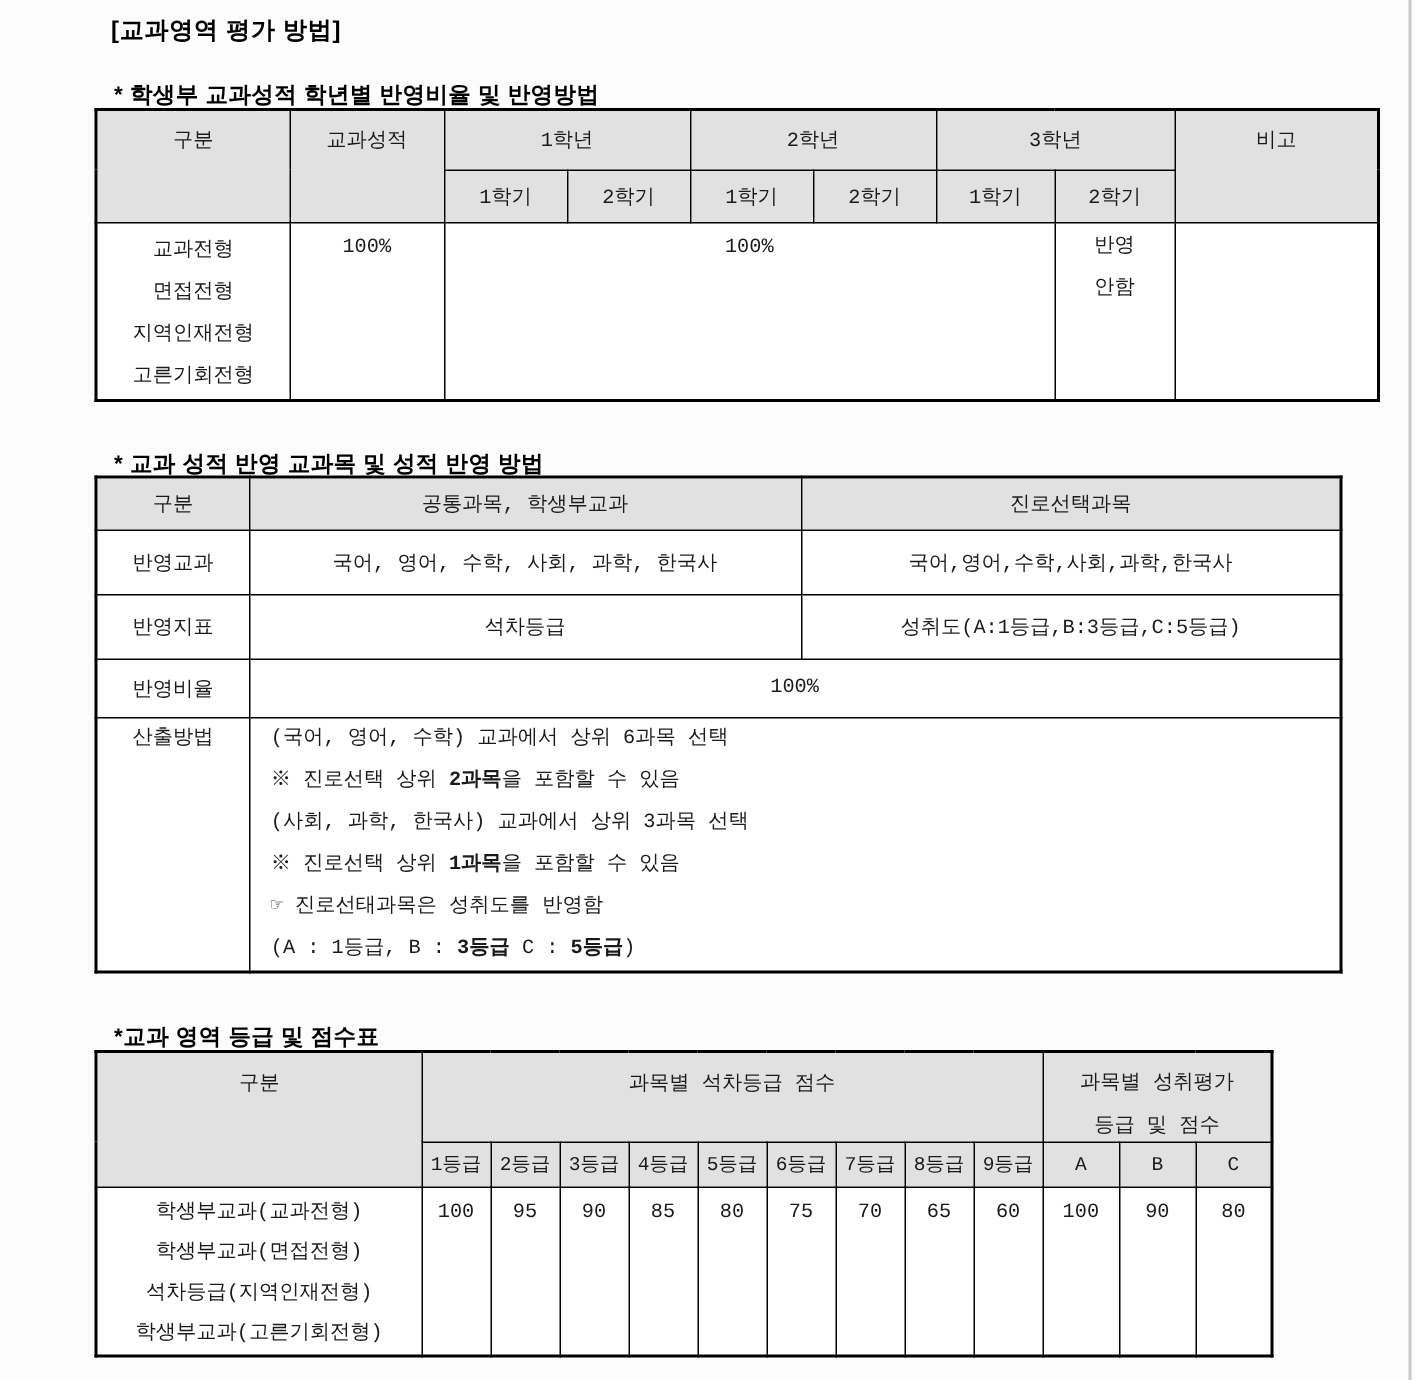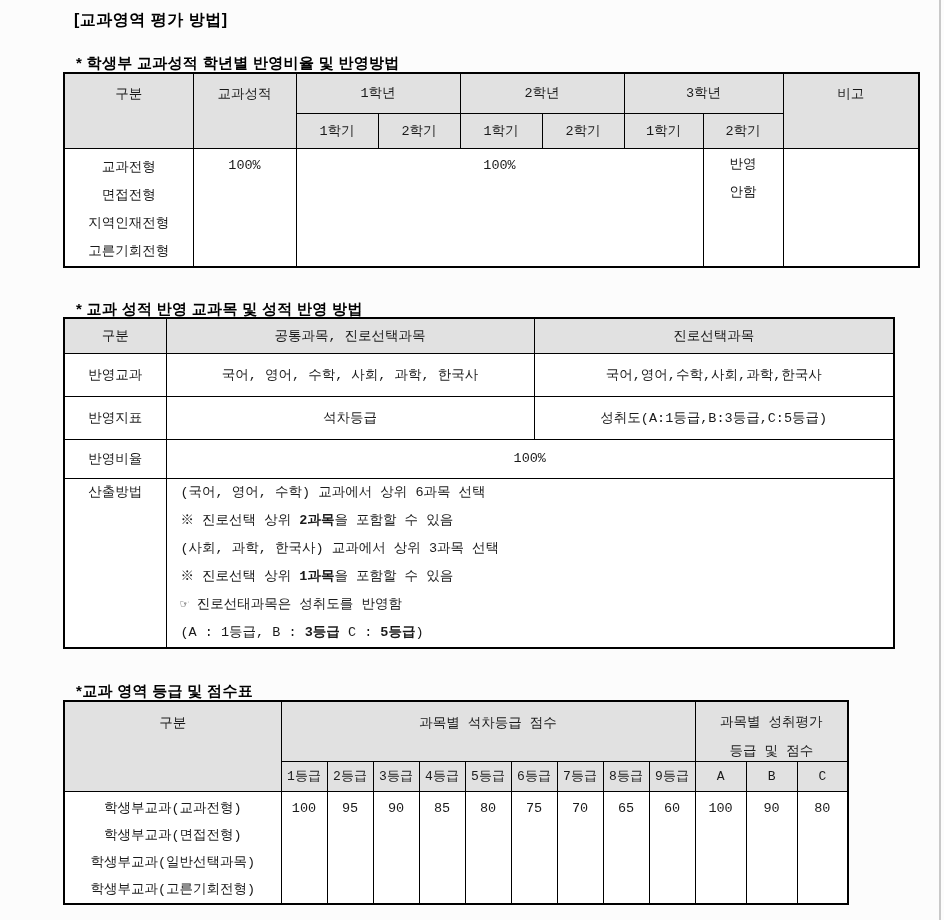--- a/index.html
+++ b/index.html
@@ -146,21 +146,21 @@
 
   <table id="subjects-table">
     <colgroup>
       <col style="width:102px">
         <col style="width:368px">
         <col style="width:360px">
     </colgroup>
     <tbody>
         <tr class="r1">
       <td class="hd">구분</td>
-      <td class="hd">공통과목, 진로선택과목</td>
+      <td class="hd">공통과목, 학생부교과</td>
       <td class="hd">진로선택과목</td>
     </tr>
     <tr class="r2">
       <td>반영교과</td>
       <td>국어, 영어, 수학, 사회, 과학, 한국사</td>
       <td>국어,영어,수학,사회,과학,한국사</td>
     </tr>
     <tr class="r3">
       <td>반영지표</td>
       <td>석차등급</td>
@@ -224,21 +224,21 @@
       <td class="hd">8등급</td>
       <td class="hd">9등급</td>
       <td class="hd">A</td>
       <td class="hd">B</td>
       <td class="hd">C</td>
     </tr>
     <tr class="r3">
       <td class="labels">
         <div>학생부교과(교과전형)</div>
         <div>학생부교과(면접전형)</div>
-        <div>학생부교과(일반선택과목)</div>
+        <div>석차등급(지역인재전형)</div>
         <div>학생부교과(고른기회전형)</div>
       </td>
       <td class="score">100</td>
       <td class="score">95</td>
       <td class="score">90</td>
       <td class="score">85</td>
       <td class="score">80</td>
       <td class="score">75</td>
       <td class="score">70</td>
       <td class="score">65</td>

